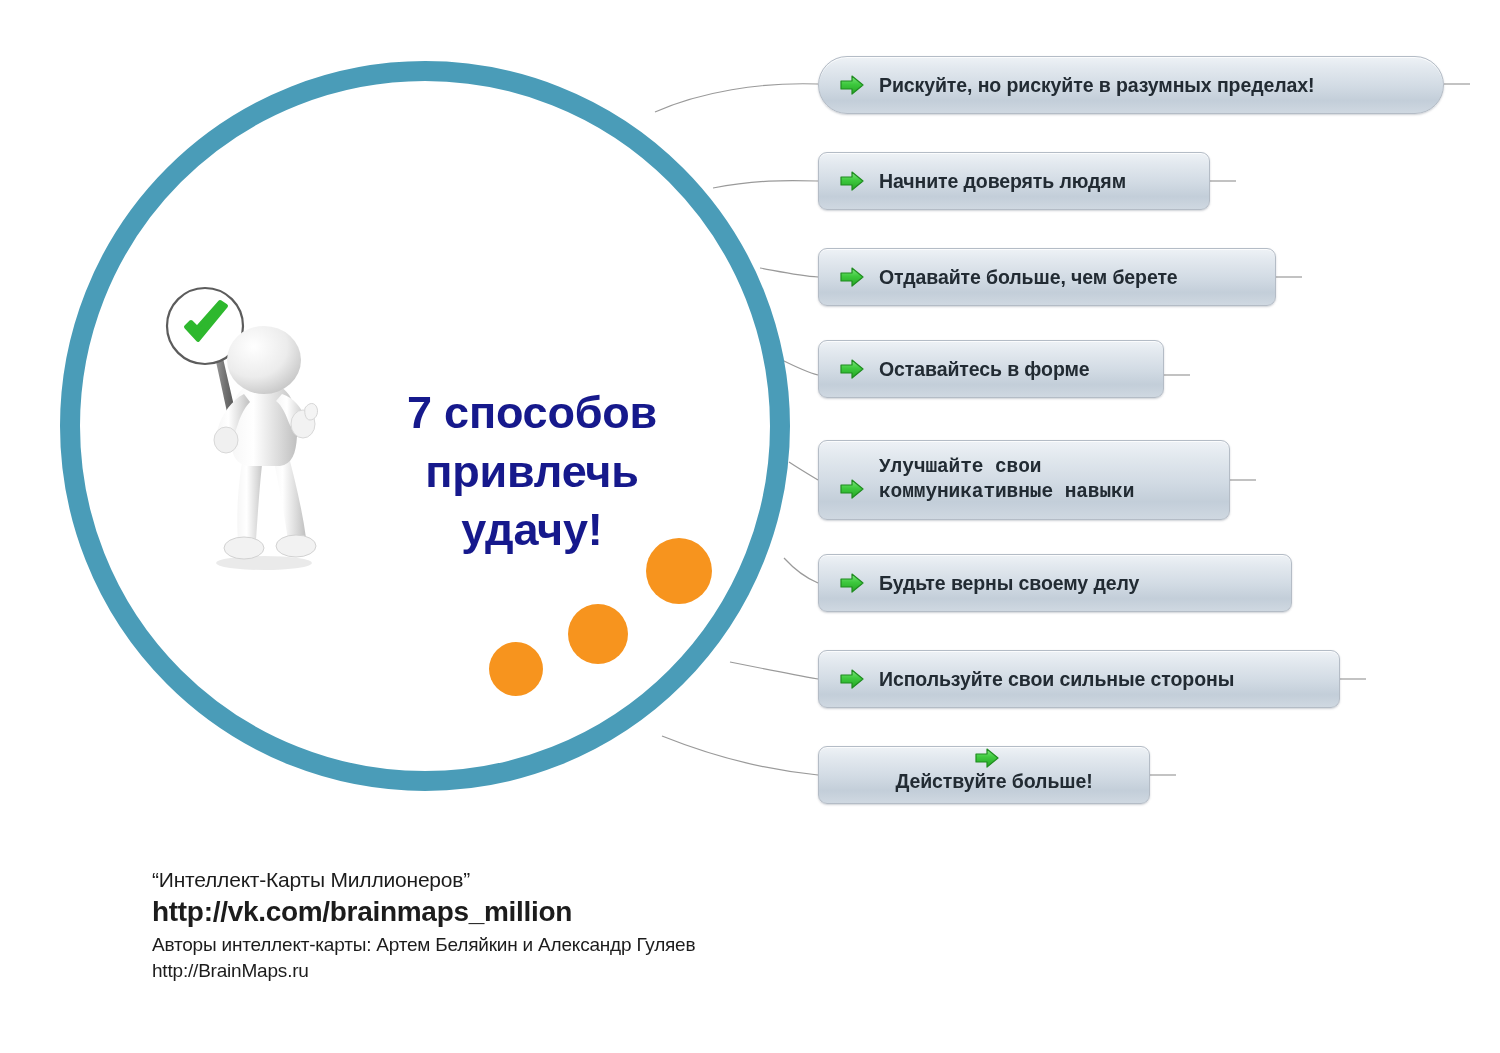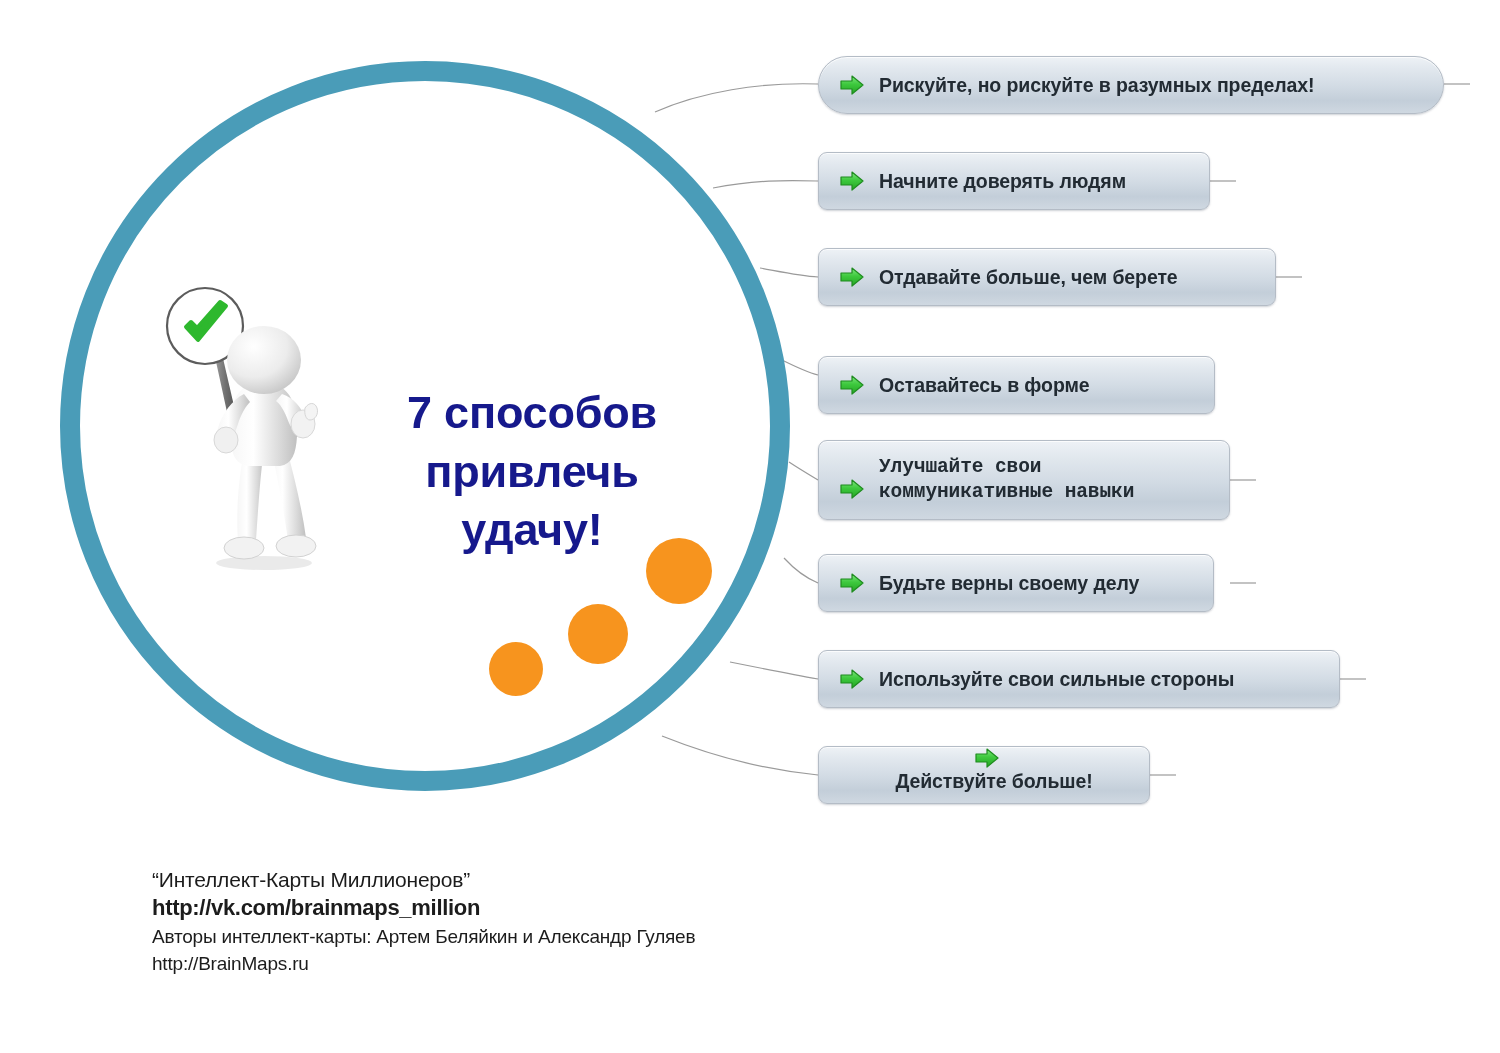--- a/index.html
+++ b/index.html
@@ -94,21 +94,21 @@
     top: 866px;
     color: #1c1c1c;
   }
   #footer .f-quote {
     font-size: 21px;
     font-weight: normal;
     line-height: 1.30;
     letter-spacing: -0.2px;
   }
   #footer .f-url {
-    font-size: 22px;
+    font-size: 28px;
     font-weight: bold;
     line-height: 1.28;
     letter-spacing: -0.3px;
     margin-top: 1px;
   }
   #footer .f-authors {
     font-size: 19px;
     font-weight: normal;
     line-height: 1.32;
     letter-spacing: -0.2px;
@@ -243,40 +243,40 @@
 
   <div class="branch" style="left:818px; top:248px; width:458px; height:58px;">
     <span class="arrow-ico">
       <svg viewBox="0 0 26 22" xmlns="http://www.w3.org/2000/svg">
         <path d="M 2,7 L 13,7 L 13,2 L 24,11 L 13,20 L 13,15 L 2,15 Z" fill="url(#ag1)" stroke="#1f8c1f" stroke-width="1.2" stroke-linejoin="round"></path>
       </svg>
     </span>
     <span class="branch-label">Отдавайте больше, чем берете</span>
   </div>
 
-  <div class="branch" style="left:818px; top:356px; width:397px; height:58px;">
+  <div class="branch" style="left:818px; top:340px; width:346px; height:58px;">
     <span class="arrow-ico">
       <svg viewBox="0 0 26 22" xmlns="http://www.w3.org/2000/svg">
         <path d="M 2,7 L 13,7 L 13,2 L 24,11 L 13,20 L 13,15 L 2,15 Z" fill="url(#ag1)" stroke="#1f8c1f" stroke-width="1.2" stroke-linejoin="round"></path>
       </svg>
     </span>
     <span class="branch-label">Оставайтесь в форме</span>
   </div>
 
   <div class="branch" style="left:818px; top:440px; width:412px; height:80px;font-family:Liberation Mono, monospace;">
     <span class="arrow-ico" style="margin-top:18px;">
       <svg viewBox="0 0 26 22" xmlns="http://www.w3.org/2000/svg">
         <path d="M 2,7 L 13,7 L 13,2 L 24,11 L 13,20 L 13,15 L 2,15 Z" fill="url(#ag1)" stroke="#1f8c1f" stroke-width="1.2" stroke-linejoin="round"></path>
       </svg>
     </span>
     <span class="branch-label">Улучшайте свои
 коммуникативные навыки</span>
   </div>
 
-  <div class="branch" style="left:818px; top:554px; width:396px; height:58px;">
+  <div class="branch" style="left:818px; top:554px; width:474px; height:58px;">
     <span class="arrow-ico">
       <svg viewBox="0 0 26 22" xmlns="http://www.w3.org/2000/svg">
         <path d="M 2,7 L 13,7 L 13,2 L 24,11 L 13,20 L 13,15 L 2,15 Z" fill="url(#ag1)" stroke="#1f8c1f" stroke-width="1.2" stroke-linejoin="round"></path>
       </svg>
     </span>
     <span class="branch-label">Будьте верны своему делу</span>
   </div>
 
   <div class="branch" style="left:818px; top:650px; width:522px; height:58px;">
     <span class="arrow-ico">

